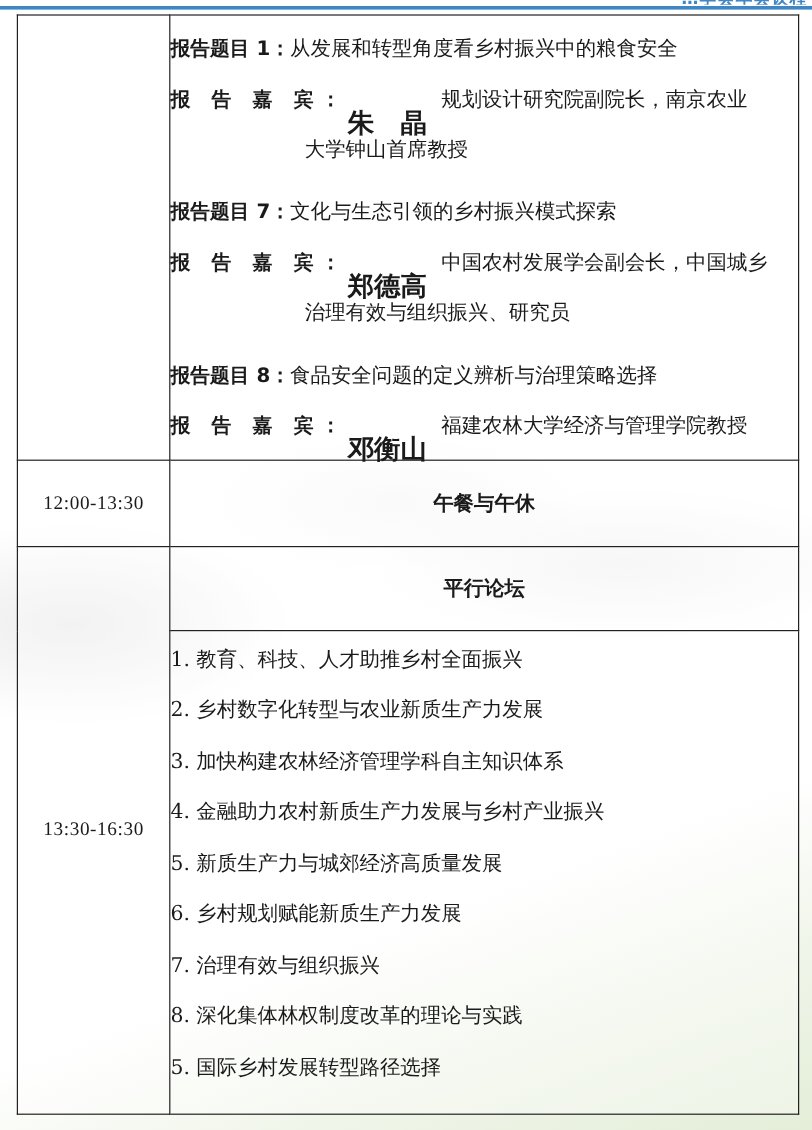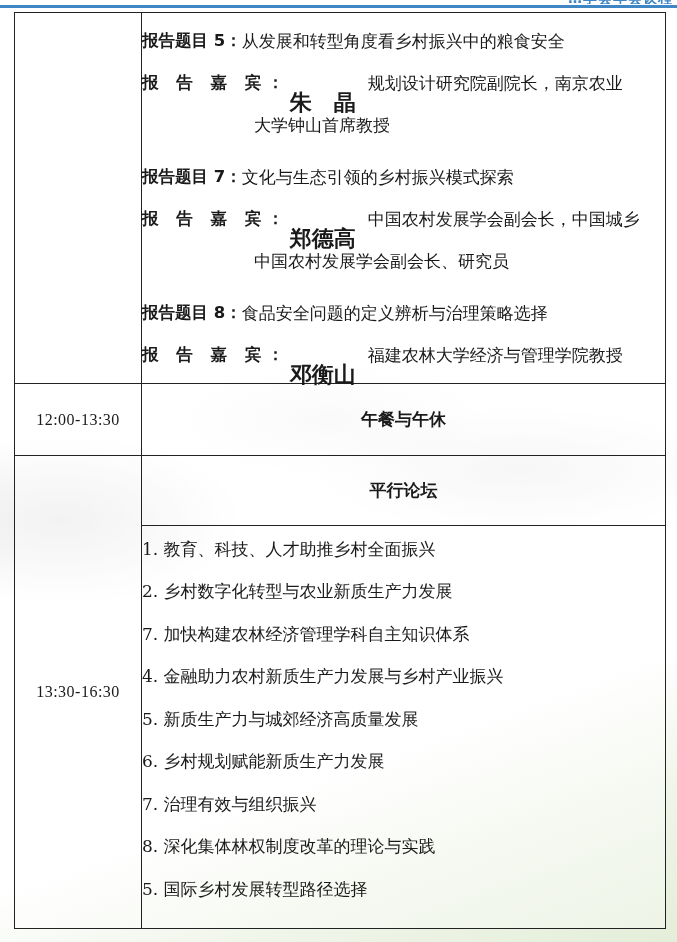--- a/index.html
+++ b/index.html
@@ -59,21 +59,21 @@
 <div class="header-line"></div>
 <div class="header-text">…学会年会议程</div>
 
 <table class="schedule">
   <tbody>
       <tr>
     <td class="time"></td>
     <td class="content" style="height:370px;">
       <div class="talk">
         <div class="line">
-              <span class="lbl">报告题目 5：</span>
+              <span class="lbl">报告题目 1：</span>
               <span>从发展和转型角度看乡村振兴中的粮食安全</span>
             </div>
         <div class="line">
               <span class="lbl lbl-spaced">报 告 嘉 宾：</span>
               <span class="speaker-name">朱　晶</span>
               <span>规划设计研究院副院长，南京农业</span>
             </div>
         <div class="line cont">
               <span>大学钟山首席教授</span>
             </div>
@@ -83,21 +83,21 @@
         <div class="line">
               <span class="lbl">报告题目 7：</span>
               <span>文化与生态引领的乡村振兴模式探索</span>
             </div>
         <div class="line">
               <span class="lbl lbl-spaced">报 告 嘉 宾：</span>
               <span class="speaker-name">郑德高</span>
               <span>中国农村发展学会副会长，中国城乡</span>
             </div>
         <div class="line cont">
-              <span>中国农村发展学会副会长、研究员</span>
+              <span>治理有效与组织振兴、研究员</span>
             </div>
       </div>
       <div class="talk-gap"></div>
       <div class="talk">
         <div class="line">
               <span class="lbl">报告题目 8：</span>
               <span>食品安全问题的定义辨析与治理策略选择</span>
             </div>
         <div class="line">
               <span class="lbl lbl-spaced">报 告 嘉 宾：</span>
@@ -112,21 +112,21 @@
     <td class="center-cell">午餐与午休</td>
   </tr>
   <tr>
     <td class="time" rowspan="2">13:30-16:30</td>
     <td class="center-cell" style="height:69px;">平行论坛</td>
   </tr>
   <tr>
     <td class="content" style="height:400px; vertical-align:top; padding-top:2px;">
       <div class="forum-item">1. 教育、科技、人才助推乡村全面振兴</div>
       <div class="forum-item">2. 乡村数字化转型与农业新质生产力发展</div>
-      <div class="forum-item">7. 加快构建农林经济管理学科自主知识体系</div>
+      <div class="forum-item">3. 加快构建农林经济管理学科自主知识体系</div>
       <div class="forum-item">4. 金融助力农村新质生产力发展与乡村产业振兴</div>
       <div class="forum-item">5. 新质生产力与城郊经济高质量发展</div>
       <div class="forum-item">6. 乡村规划赋能新质生产力发展</div>
       <div class="forum-item">7. 治理有效与组织振兴</div>
       <div class="forum-item">8. 深化集体林权制度改革的理论与实践</div>
       <div class="forum-item">5. 国际乡村发展转型路径选择</div>
     </td>
   </tr>
 </tbody>
   </table>

